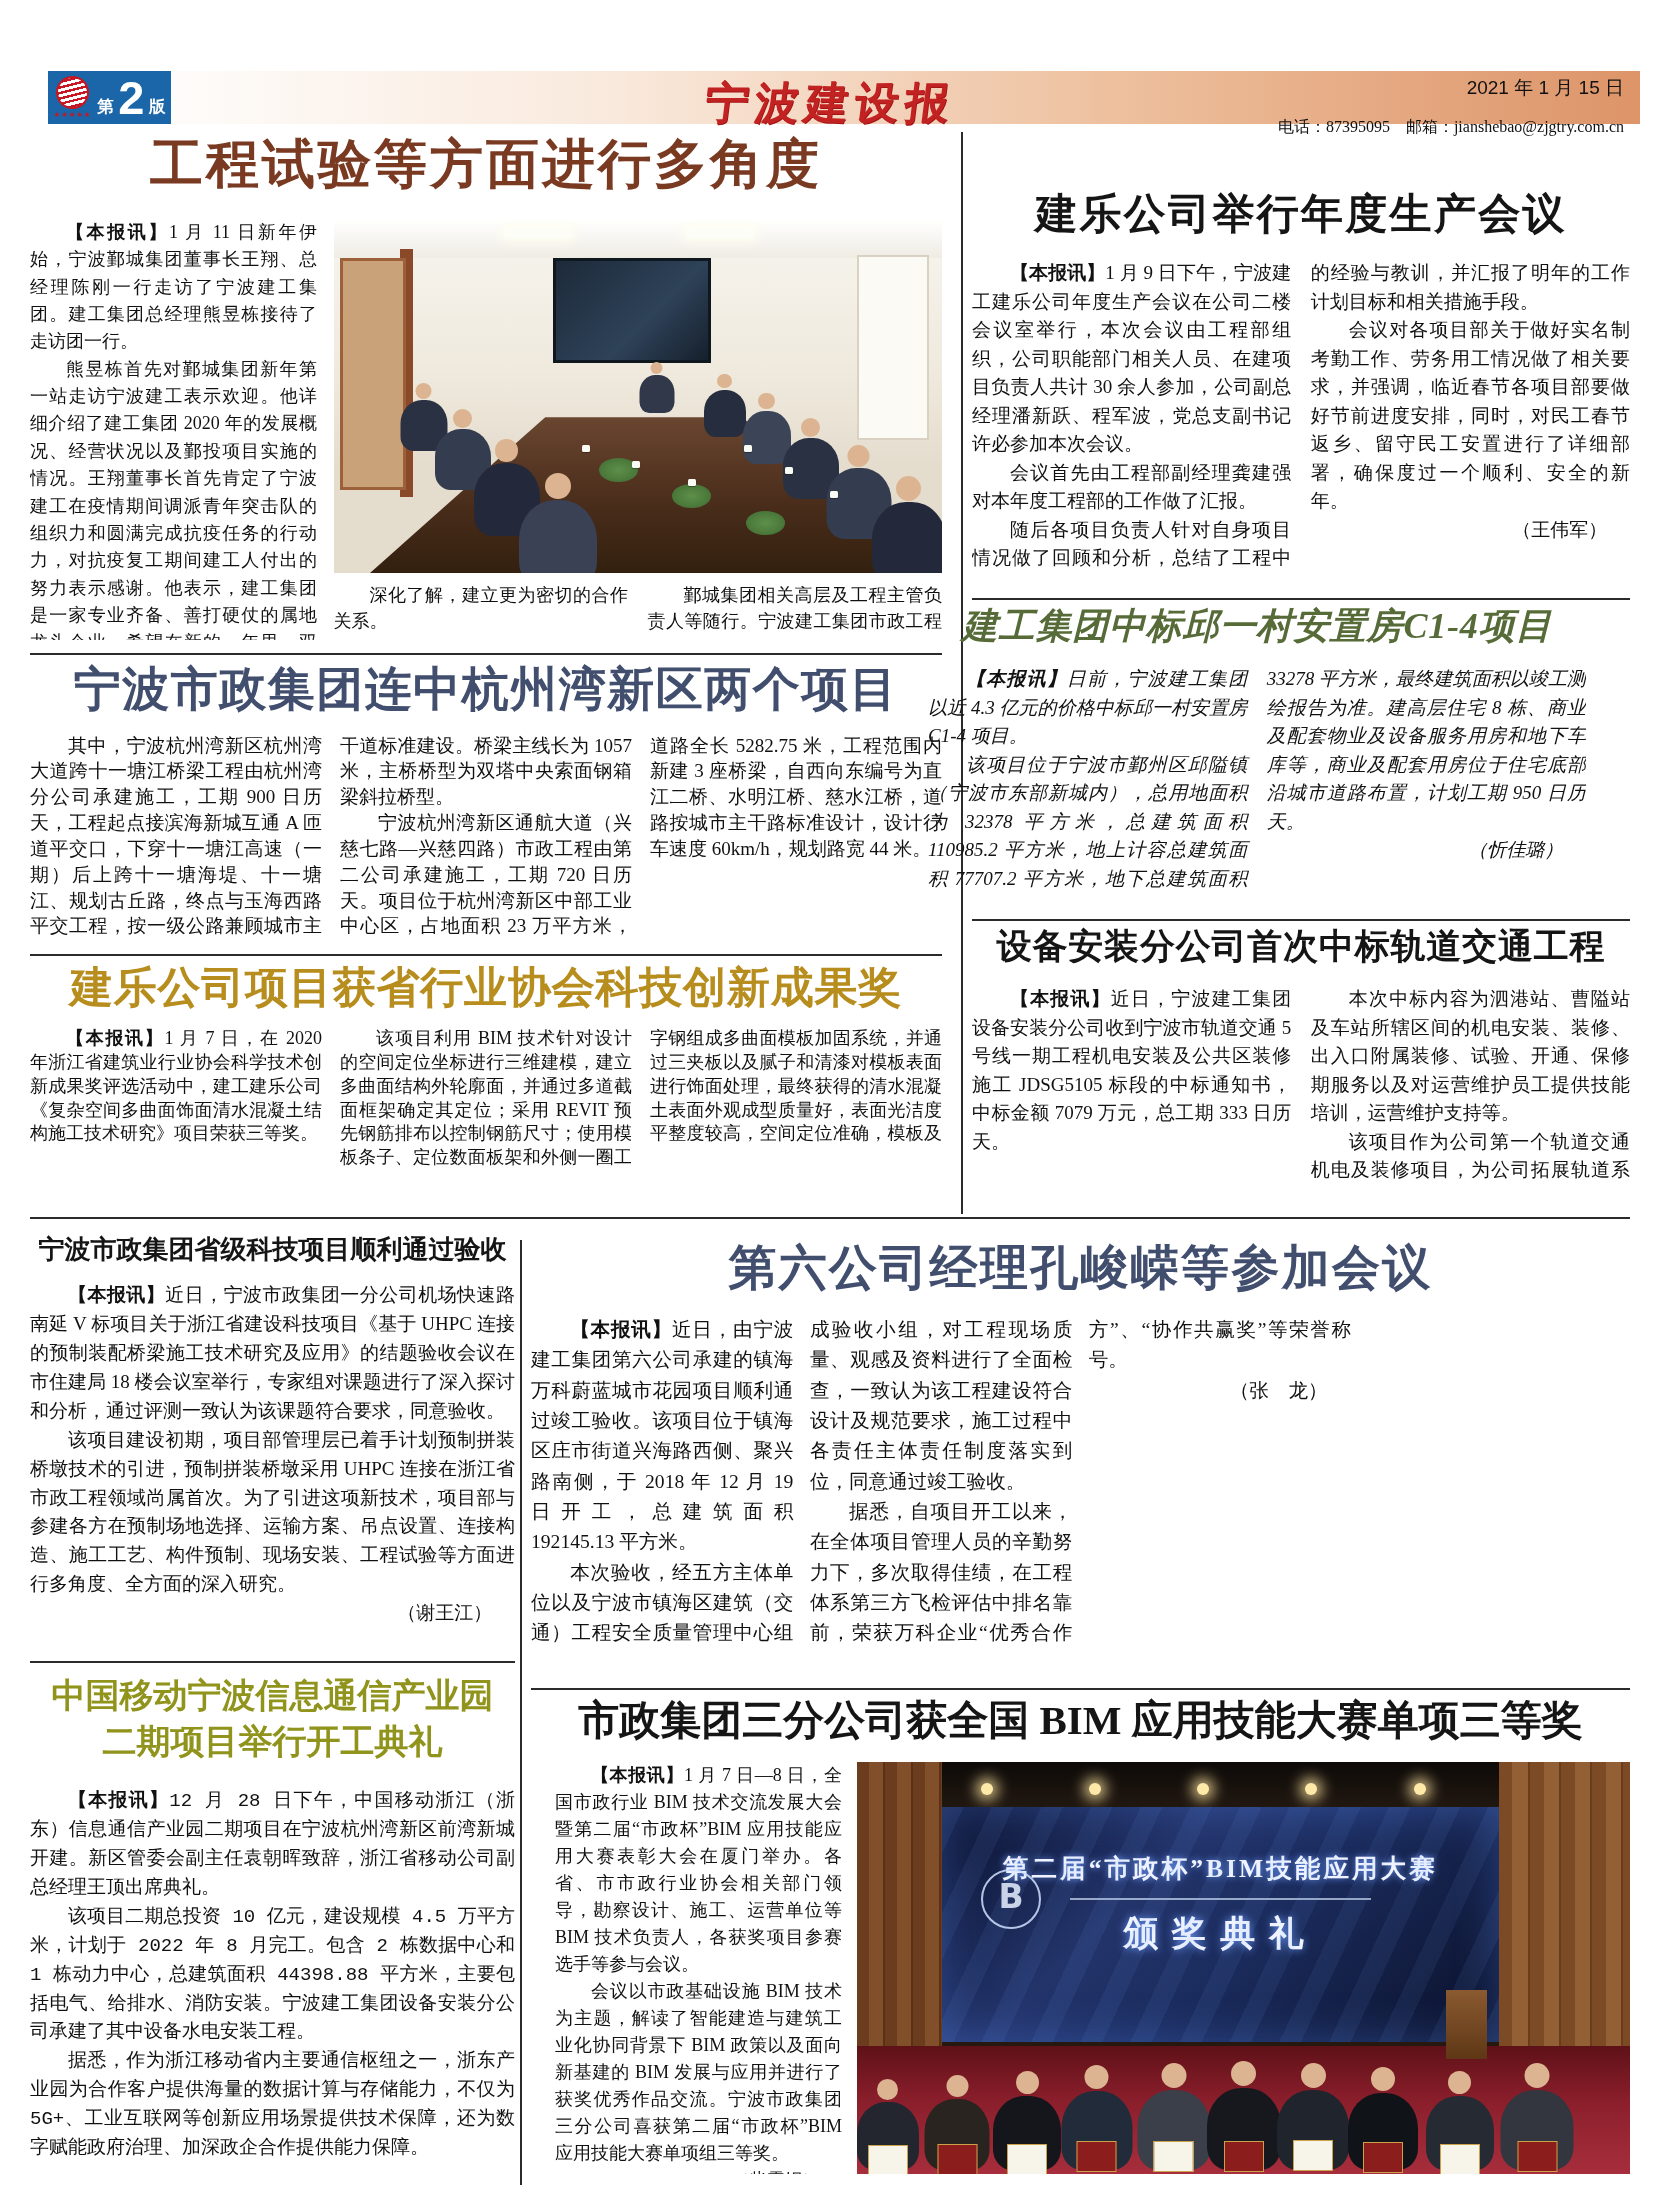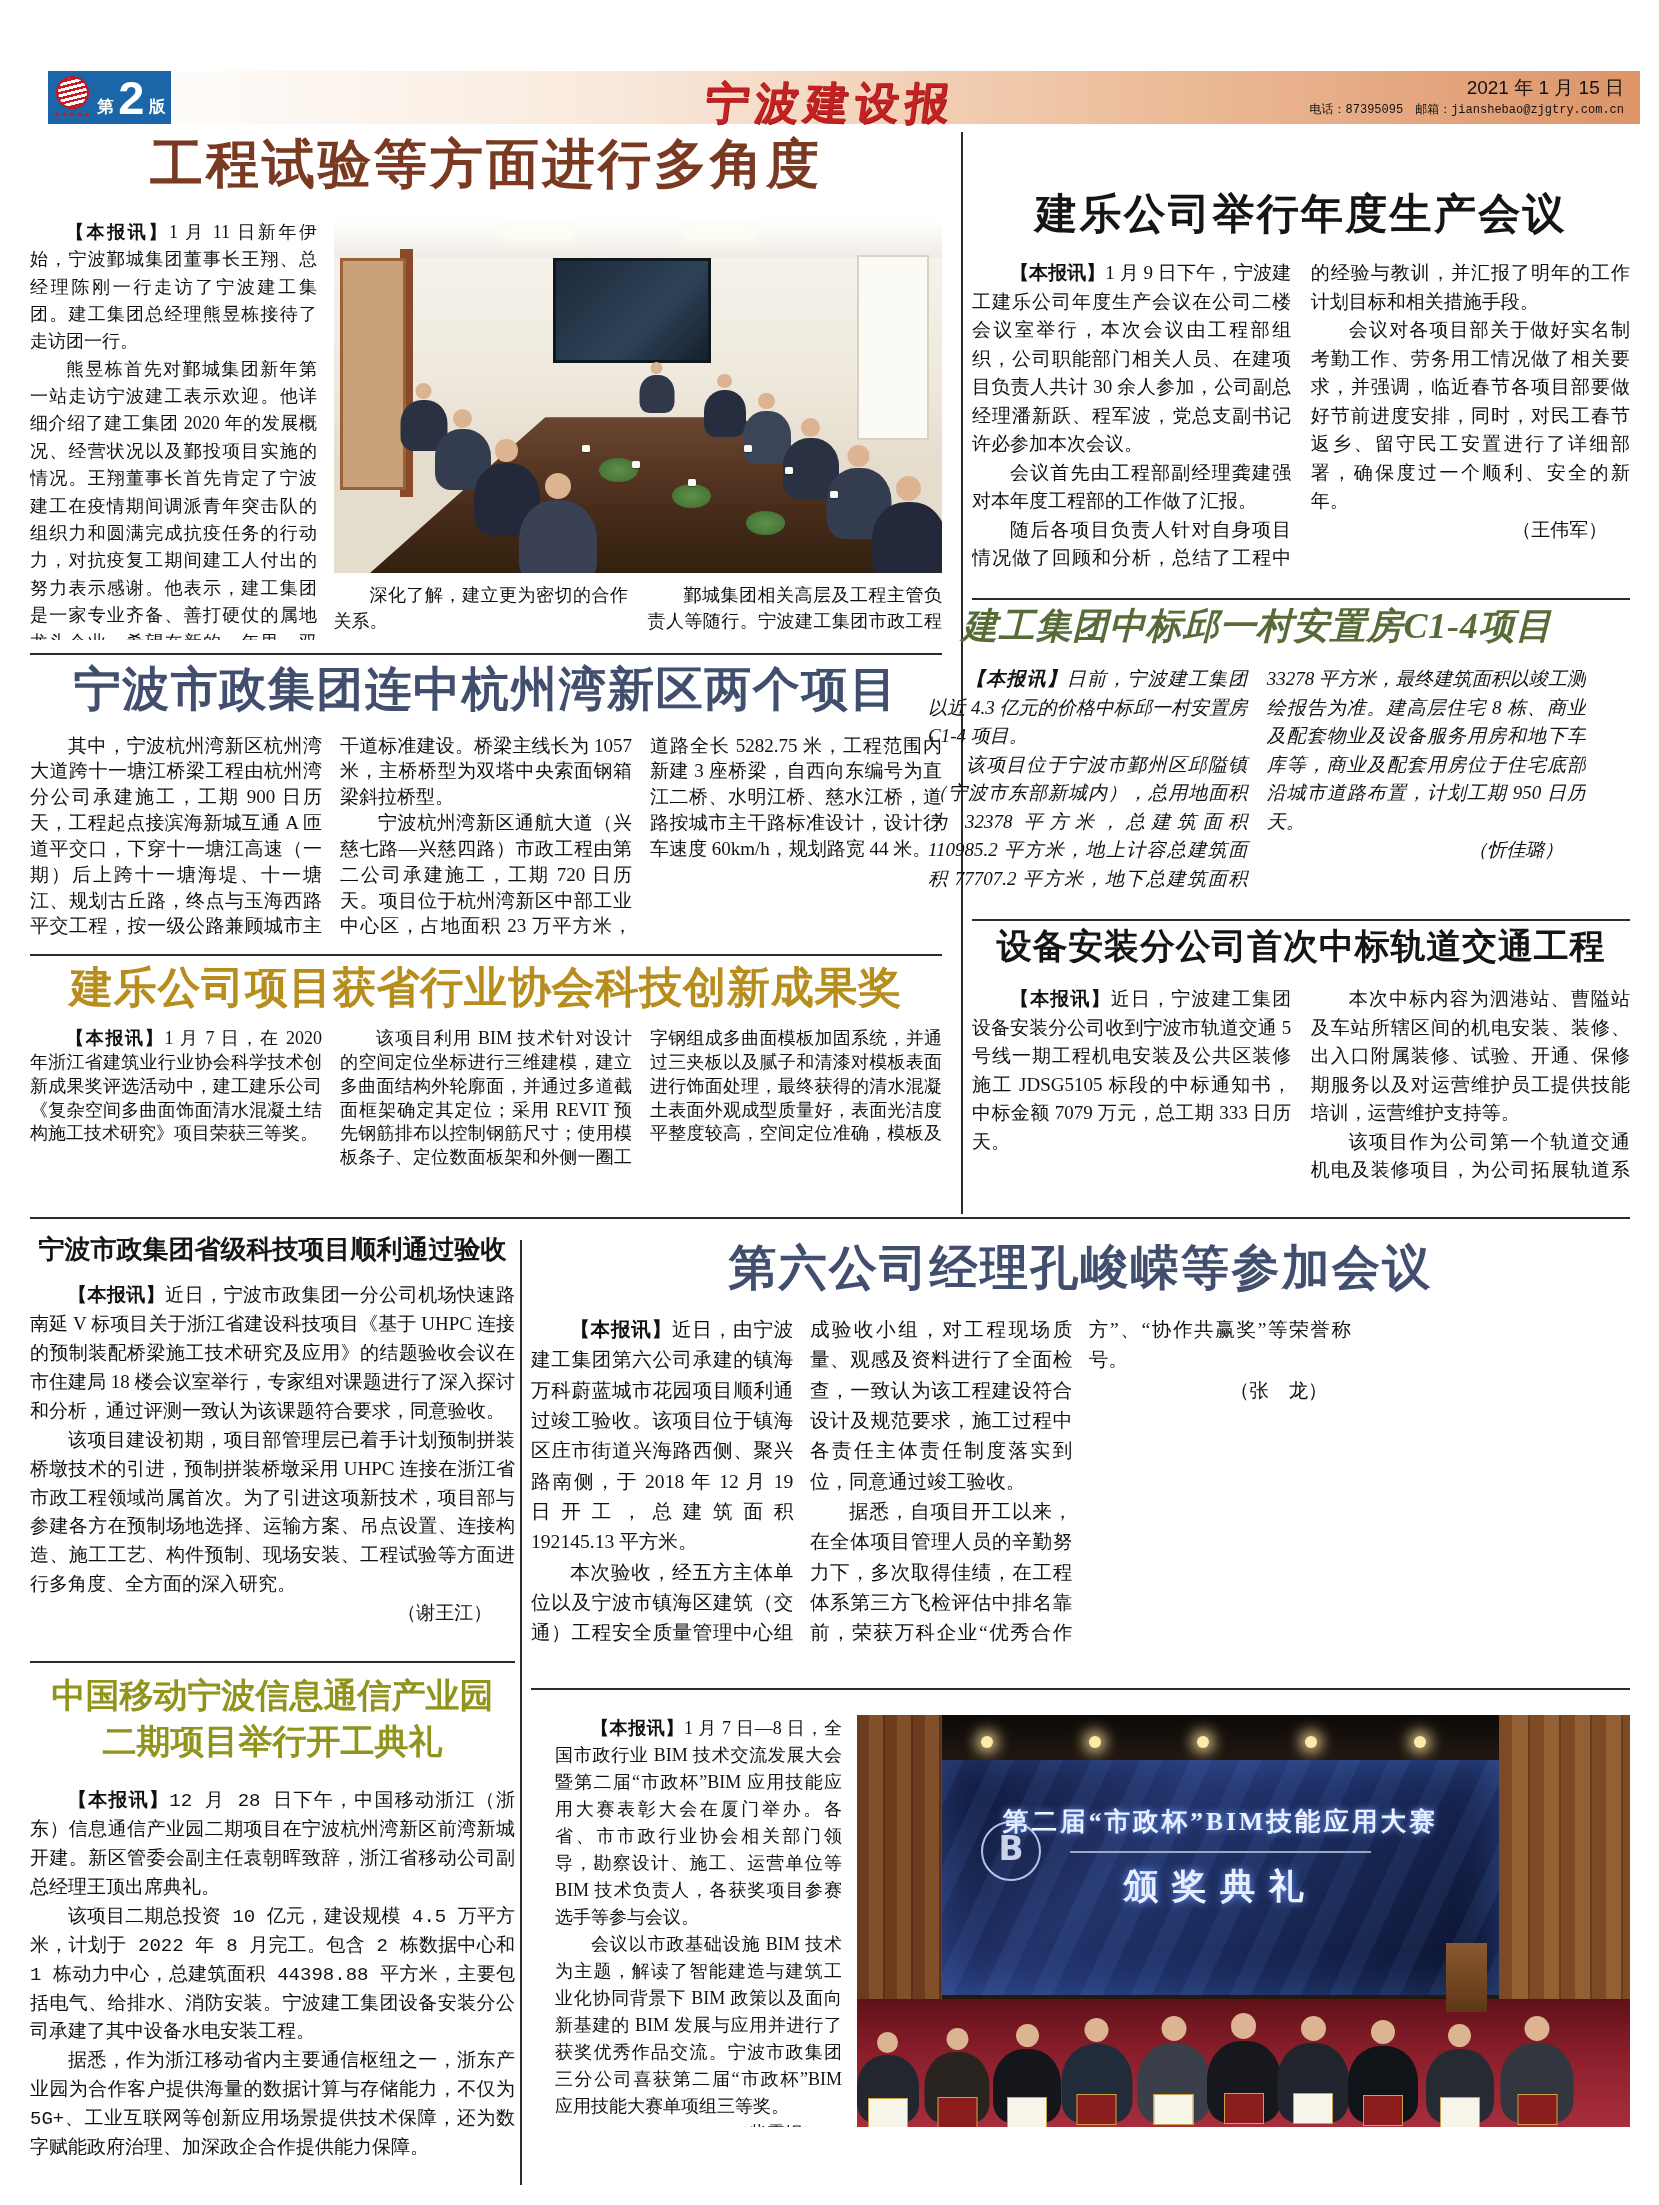--- a/index.html
+++ b/index.html
@@ -13,21 +13,21 @@
      display:flex;align-items:center;justify-content:center;gap:4.5px;color:#fff;}
   .globe-col{display:flex;flex-direction:column;align-items:center;margin-right:1.5px;}
   .globe{width:29px;height:29px;border-radius:50%;border:2.3px solid #c81622;
      background:repeating-linear-gradient(0deg,#c81622 0 2.3px,#ffffff 2.3px 5.3px);transform:rotate(-14deg);}
   .stars{color:#c81622;font-size:7.5px;letter-spacing:0.8px;line-height:1;margin-top:2.3px;font-family:"DejaVu Sans",sans-serif;}
   .badge-di,.badge-ban{font-size:16.5px;font-weight:bold;align-self:flex-end;padding-bottom:6px;}
   .badge-num{font-size:47px;font-weight:900;line-height:45px;font-family:"Liberation Sans",sans-serif;}
   .masthead{position:absolute;left:50%;top:74px;transform:translateX(-50%) skewX(-7deg);
      color:#c32222;font-size:44px;font-weight:900;letter-spacing:6px;text-shadow:0.8px 0.8px 0 #a31515;}
   .hdr-date{position:absolute;right:36px;top:75px;font-size:19px;font-family:"Liberation Sans",sans-serif;}
-  .hdr-contact{position:absolute;right:36px;top:101px;font-size:12px;font-family:Liberation Mono, monospace;}
+  .hdr-contact{position:absolute;right:36px;top:117px;font-size:16px;font-family:Liberation Serif, serif;}
   
   .rule{position:absolute;background:#2b2b2b;}
   
   .article{position:absolute;overflow:hidden;}
   .headline{margin:0;text-align:center;font-weight:900;line-height:1.15;}
   .hl-brown{color:#7a3a22;} .hl-navy{color:#414e6e;} .hl-gold{color:#b78d1e;}
   .hl-green{color:#566b38;} .hl-olive{color:#91941c;} .hl-black{color:#151515;}
   .body{text-align:justify;overflow:hidden;}
   .para{margin:0;text-indent:2em;}
   .para b{font-weight:900;}
@@ -295,20 +295,21 @@
     <h2 class="headline hl-navy">第六公司经理孔峻嵘等参加会议</h2>
     <div class="body cols4 a9body">
         <p class="para"><b>【本报讯】</b>近日，由宁波建工集团第六公司承建的镇海万科蔚蓝城市花园项目顺利通过竣工验收。该项目位于镇海区庄市街道兴海路西侧、聚兴路南侧，于 2018 年 12 月 19 日开工，总建筑面积 192145.13 平方米。</p>
         <p class="para">本次验收，经五方主体单位以及宁波市镇海区建筑（交通）工程安全质量管理中心组成验收小组，对工程现场质量、观感及资料进行了全面检查，一致认为该工程建设符合设计及规范要求，施工过程中各责任主体责任制度落实到位，同意通过竣工验收。</p>
         <p class="para">据悉，自项目开工以来，在全体项目管理人员的辛勤努力下，多次取得佳绩，在工程体系第三方飞检评估中排名靠前，荣获万科企业“优秀合作方”、“协作共赢奖”等荣誉称号。</p>
         <p class="para byline">（张　龙）</p>
       </div>
   </section>
 
   <section class="article" id="a10">
+    <h2 class="headline hl-black">市政集团三分公司获全国 BIM 应用技能大赛单项三等奖</h2>
     <div class="a10-flex">
       <div class="body a10col">
           <p class="para"><b>【本报讯】</b>1 月 7 日—8 日，全国市政行业 BIM 技术交流发展大会暨第二届“市政杯”BIM 应用技能应用大赛表彰大会在厦门举办。各省、市市政行业协会相关部门领导，勘察设计、施工、运营单位等 BIM 技术负责人，各获奖项目参赛选手等参与会议。</p>
           <p class="para">会议以市政基础设施 BIM 技术为主题，解读了智能建造与建筑工业化协同背景下 BIM 政策以及面向新基建的 BIM 发展与应用并进行了获奖优秀作品交流。宁波市政集团三分公司喜获第二届“市政杯”BIM 应用技能大赛单项组三等奖。</p>
           <p class="para byline">（柴露妮）</p>
         </div>
       <div class="photo2" id="photo2">
         <div class="p2-ceiling"></div>
         <div class="spot" style="left:16%;"></div>
         <div class="spot" style="left:30%;"></div>

